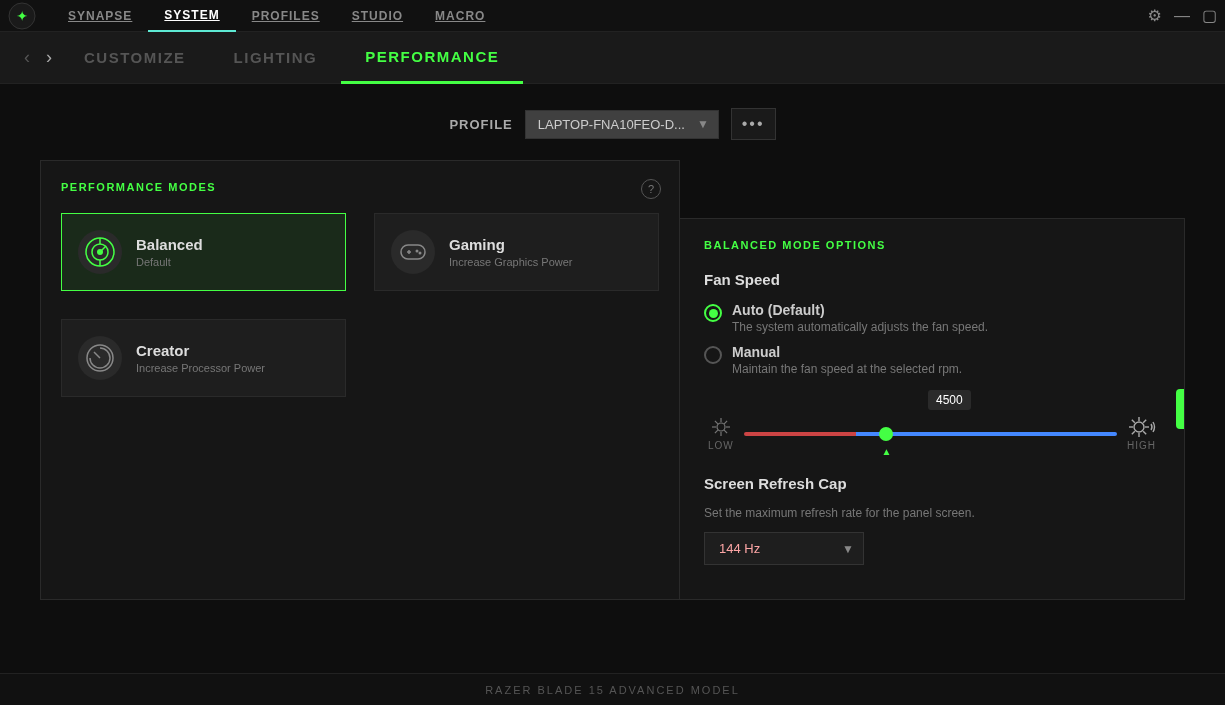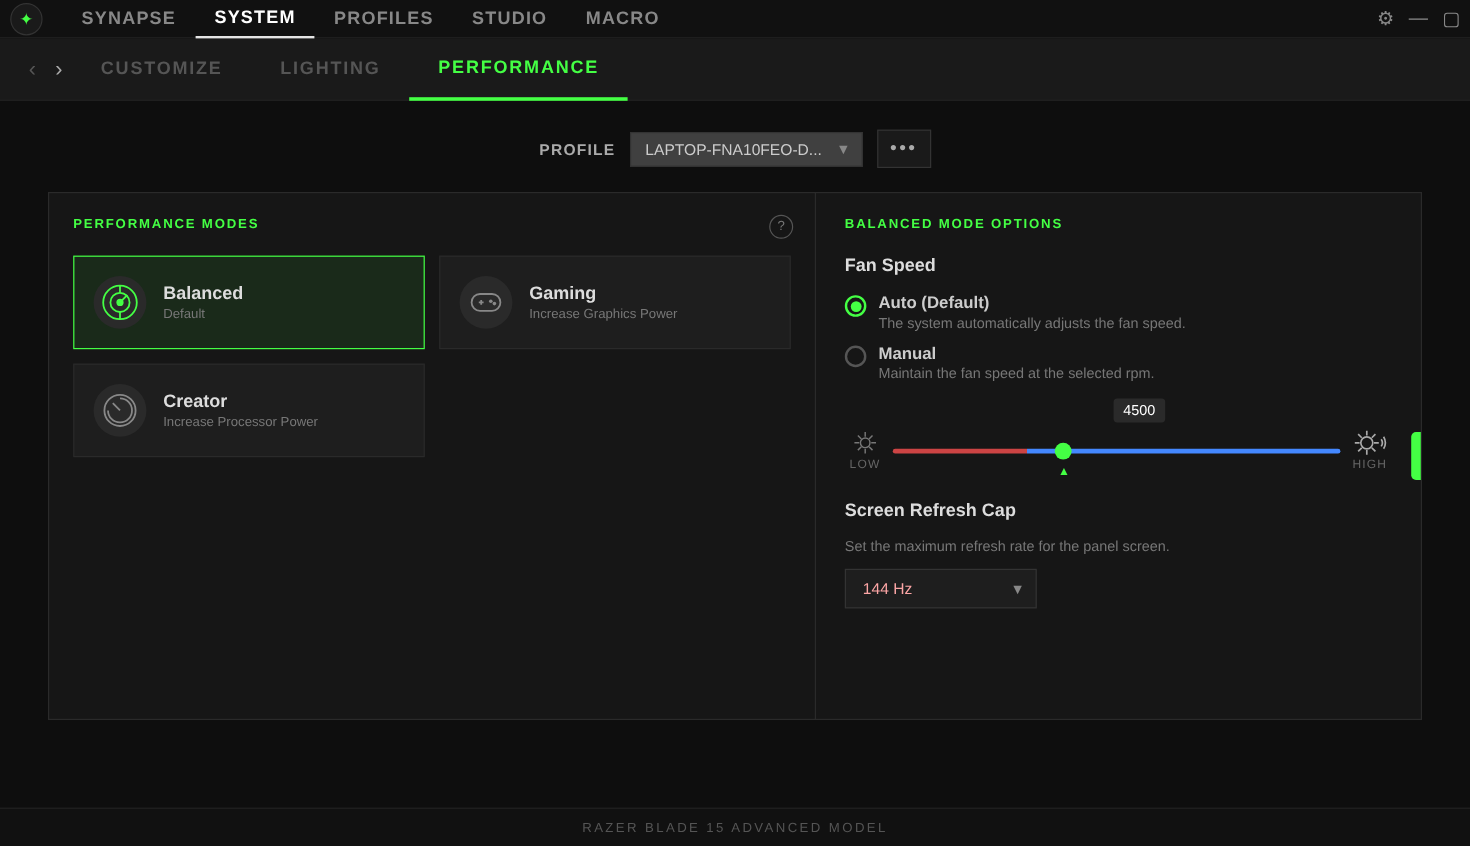--- a/index.html
+++ b/index.html
@@ -30,30 +30,31 @@
     .top-nav-items {
       display: flex;
       gap: 0;
       flex: 1;
     }
     .top-nav-item {
       padding: 0 16px;
       height: 32px;
       display: flex;
       align-items: center;
-      font-size: 15px;
+      font-size: 12px;
       font-weight: 600;
       letter-spacing: 1px;
       color: #888;
       cursor: pointer;
       text-transform: uppercase;
+      text-decoration: underline;
     }
     .top-nav-item.active {
       color: #fff;
-      border-bottom: 2px solid #e5e5e5;
+      border-bottom: 2px solid #5eead4;
     }
     .top-nav-right {
       display: flex;
       align-items: center;
       gap: 12px;
     }
     .top-nav-icon {
       color: #888;
       font-size: 16px;
       cursor: pointer;
@@ -144,20 +145,21 @@
       padding: 6px 10px;
       font-size: 16px;
       cursor: pointer;
       letter-spacing: 2px;
     }
 
     
     .panels {
       display: flex;
       gap: 0;
+      align-items: flex-end;
     }
 
     
     .left-panel {
       width: 640px;
       background: #161616;
       border: 1px solid #2a2a2a;
       padding: 20px;
       position: relative;
       min-height: 440px;
@@ -183,21 +185,21 @@
       align-items: center;
       justify-content: center;
       font-size: 11px;
       cursor: pointer;
     }
 
     
     .mode-grid {
       display: grid;
       grid-template-columns: 1fr 1fr;
-      gap: 12px;
+      gap: 28px;
     }
     .mode-card {
       background: #1e1e1e;
       border: 1px solid #2a2a2a;
       padding: 16px;
       display: flex;
       align-items: center;
       gap: 14px;
       cursor: pointer;
       transition: border-color 0.2s;

